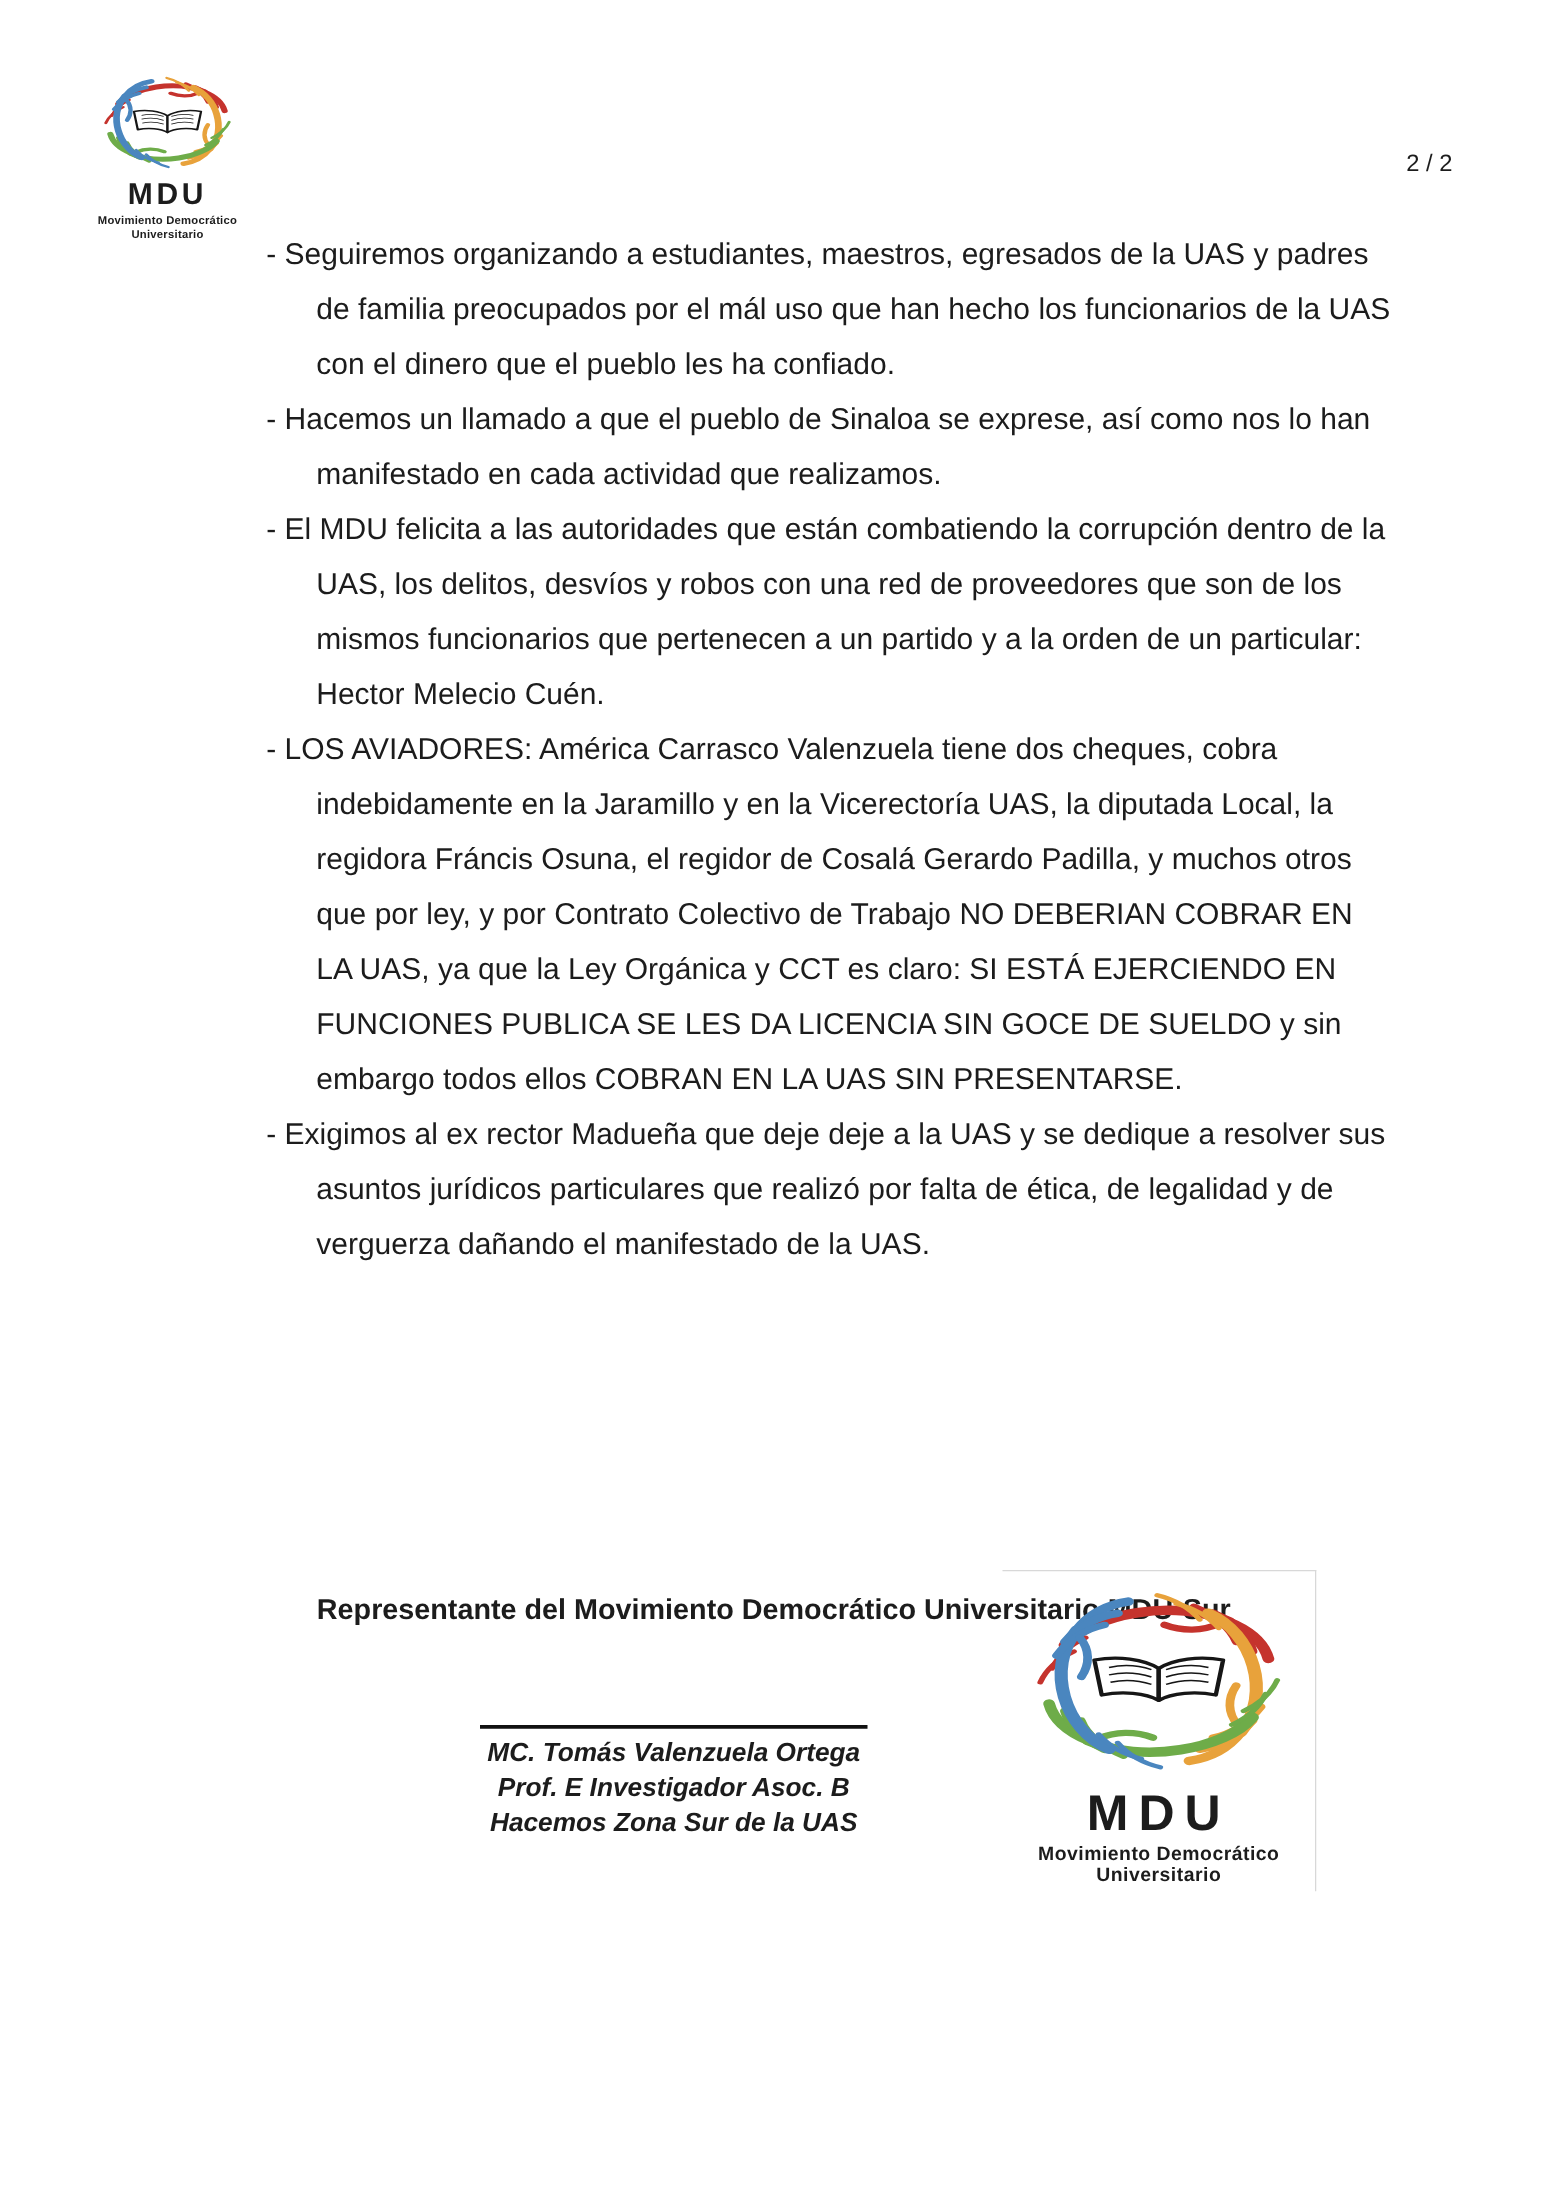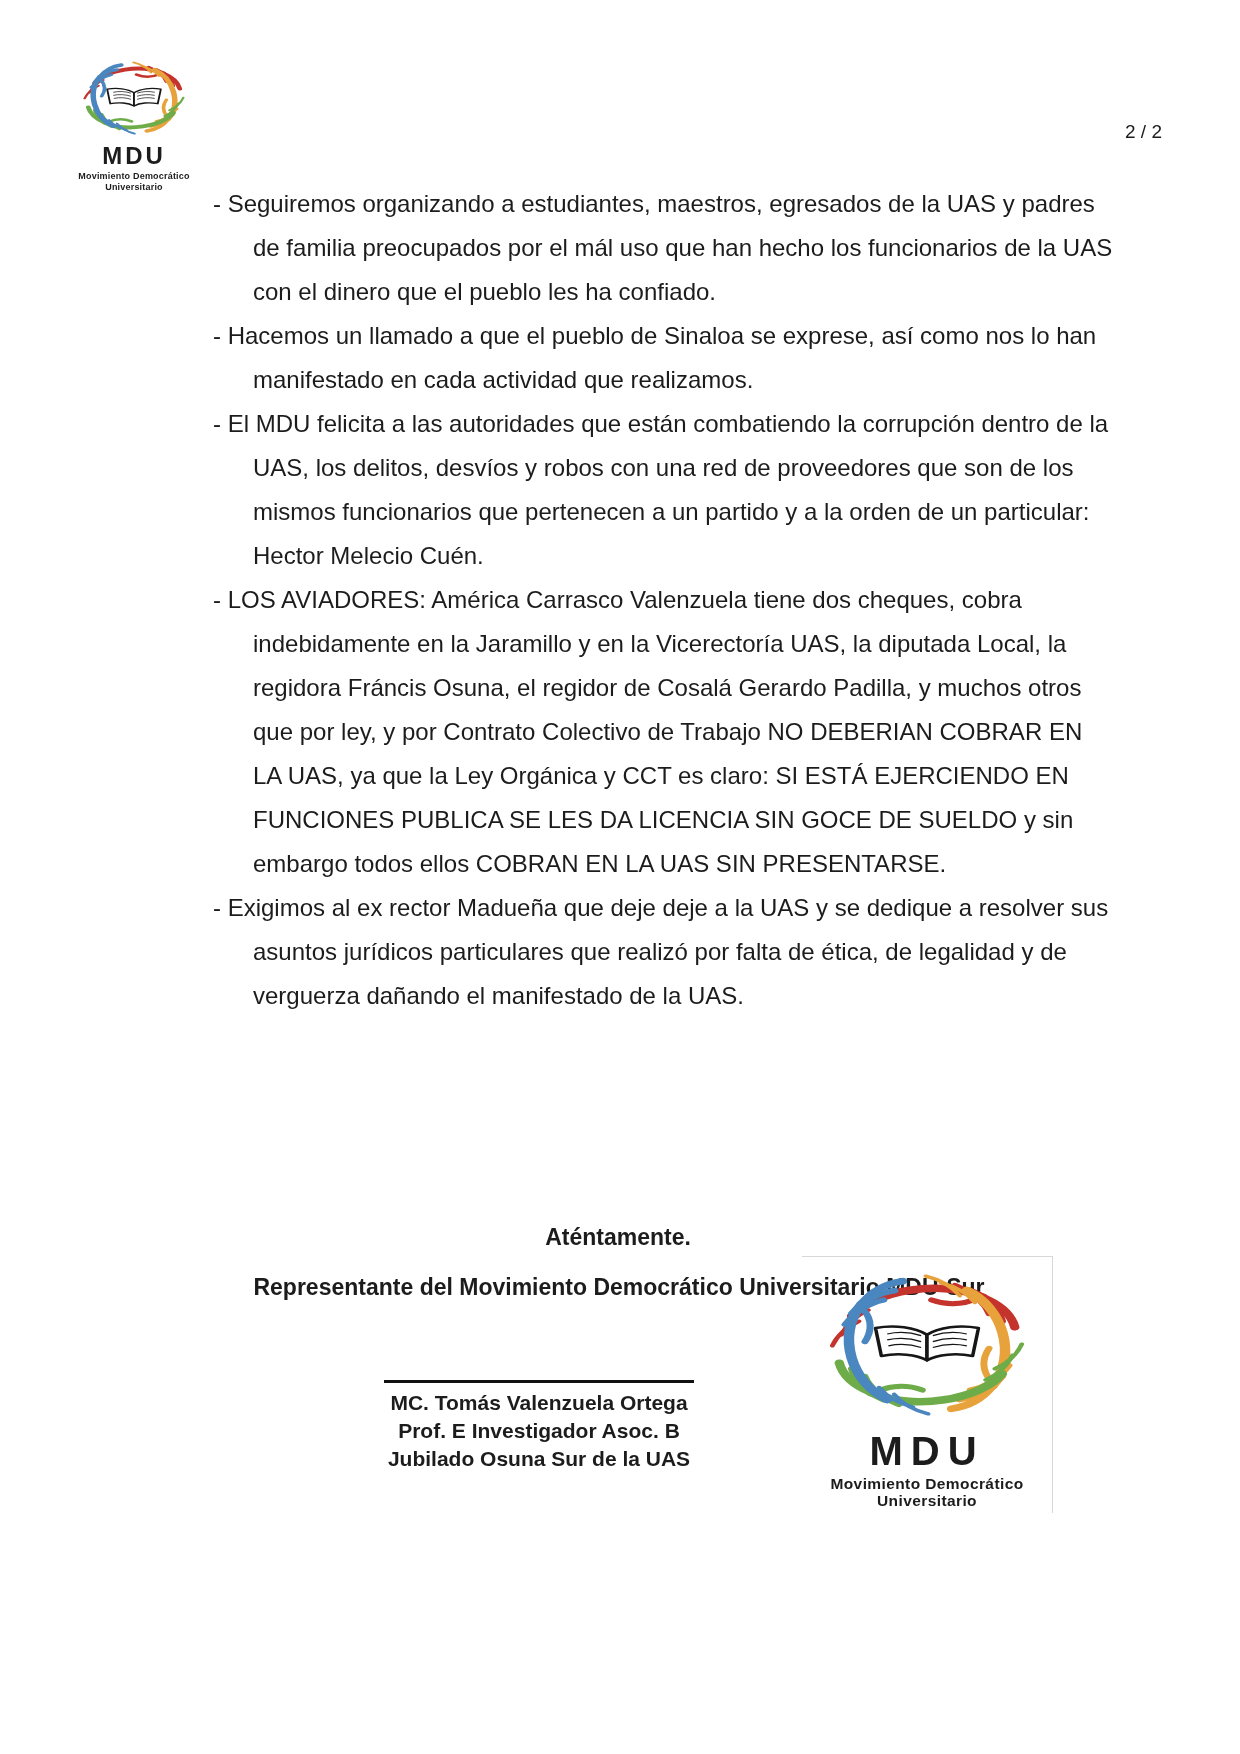--- a/index.html
+++ b/index.html
@@ -36,21 +36,21 @@
     position:absolute; left:218px; top:1224px; width:800px; text-align:center;
     font-size:23px; font-weight:bold; white-space:nowrap;
   }
   .representative{
     position:absolute; left:214px; top:1274px; width:810px; text-align:center;
     font-size:23px; font-weight:bold; white-space:nowrap;
   }
   .signature{
     position:absolute; left:384px; top:1380px; width:310px;
     border-top:3px solid #111; padding-top:6px; text-align:center;
-    font-weight:bold; font-size:21px; line-height:28px; white-space:nowrap;
+    font-weight:bold; font-size:21px; line-height:28px; white-space:nowrap;font-style:italic;
   }
 </style>
 </head>
 <body>
 
 <div class="page">
 
   <div class="logo-small">
     <svg viewBox="0 0 200 200" preserveAspectRatio="none">
       <defs>
@@ -105,27 +105,26 @@
 regidora Fráncis Osuna, el regidor de Cosalá Gerardo Padilla, y muchos otros
 que por ley, y por Contrato Colectivo de Trabajo NO DEBERIAN COBRAR EN
 LA UAS, ya que la Ley Orgánica y CCT es claro: SI ESTÁ EJERCIENDO EN
 FUNCIONES PUBLICA SE LES DA LICENCIA SIN GOCE DE SUELDO y sin
 embargo todos ellos COBRAN EN LA UAS SIN PRESENTARSE.</p>
     <p>- Exigimos al ex rector Madueña que deje deje a la UAS y se dedique a resolver sus
 asuntos jurídicos particulares que realizó por falta de ética, de legalidad y de
 verguerza dañando el manifestado de la UAS.</p>
   </div>
 
-  <div class="salutation">Aténtamente.</div>
   <div class="representative">Representante del Movimiento Democrático Universitario MDU-Sur</div>
 
   <div class="signature">
     <div>MC. Tomás Valenzuela Ortega</div>
     <div>Prof. E Investigador Asoc. B</div>
-    <div>Jubilado Osuna Sur de la UAS</div>
+    <div>Hacemos Zona Sur de la UAS</div>
   </div>
 
   <div class="logo-big">
     <svg viewBox="0 0 200 200" preserveAspectRatio="none">
       <defs>
         <g id="handB" fill="none" stroke-linecap="round">
           <path d="M36,66 C54,36 112,22 148,44" stroke-width="9"></path>
           <path d="M148,44 C162,52 172,64 175,79" stroke-width="8"></path>
           <path d="M137,36 C151,45 161,57 164,72" stroke-width="7"></path>
           <path d="M124,30 C138,38 149,49 153,63" stroke-width="6"></path>

